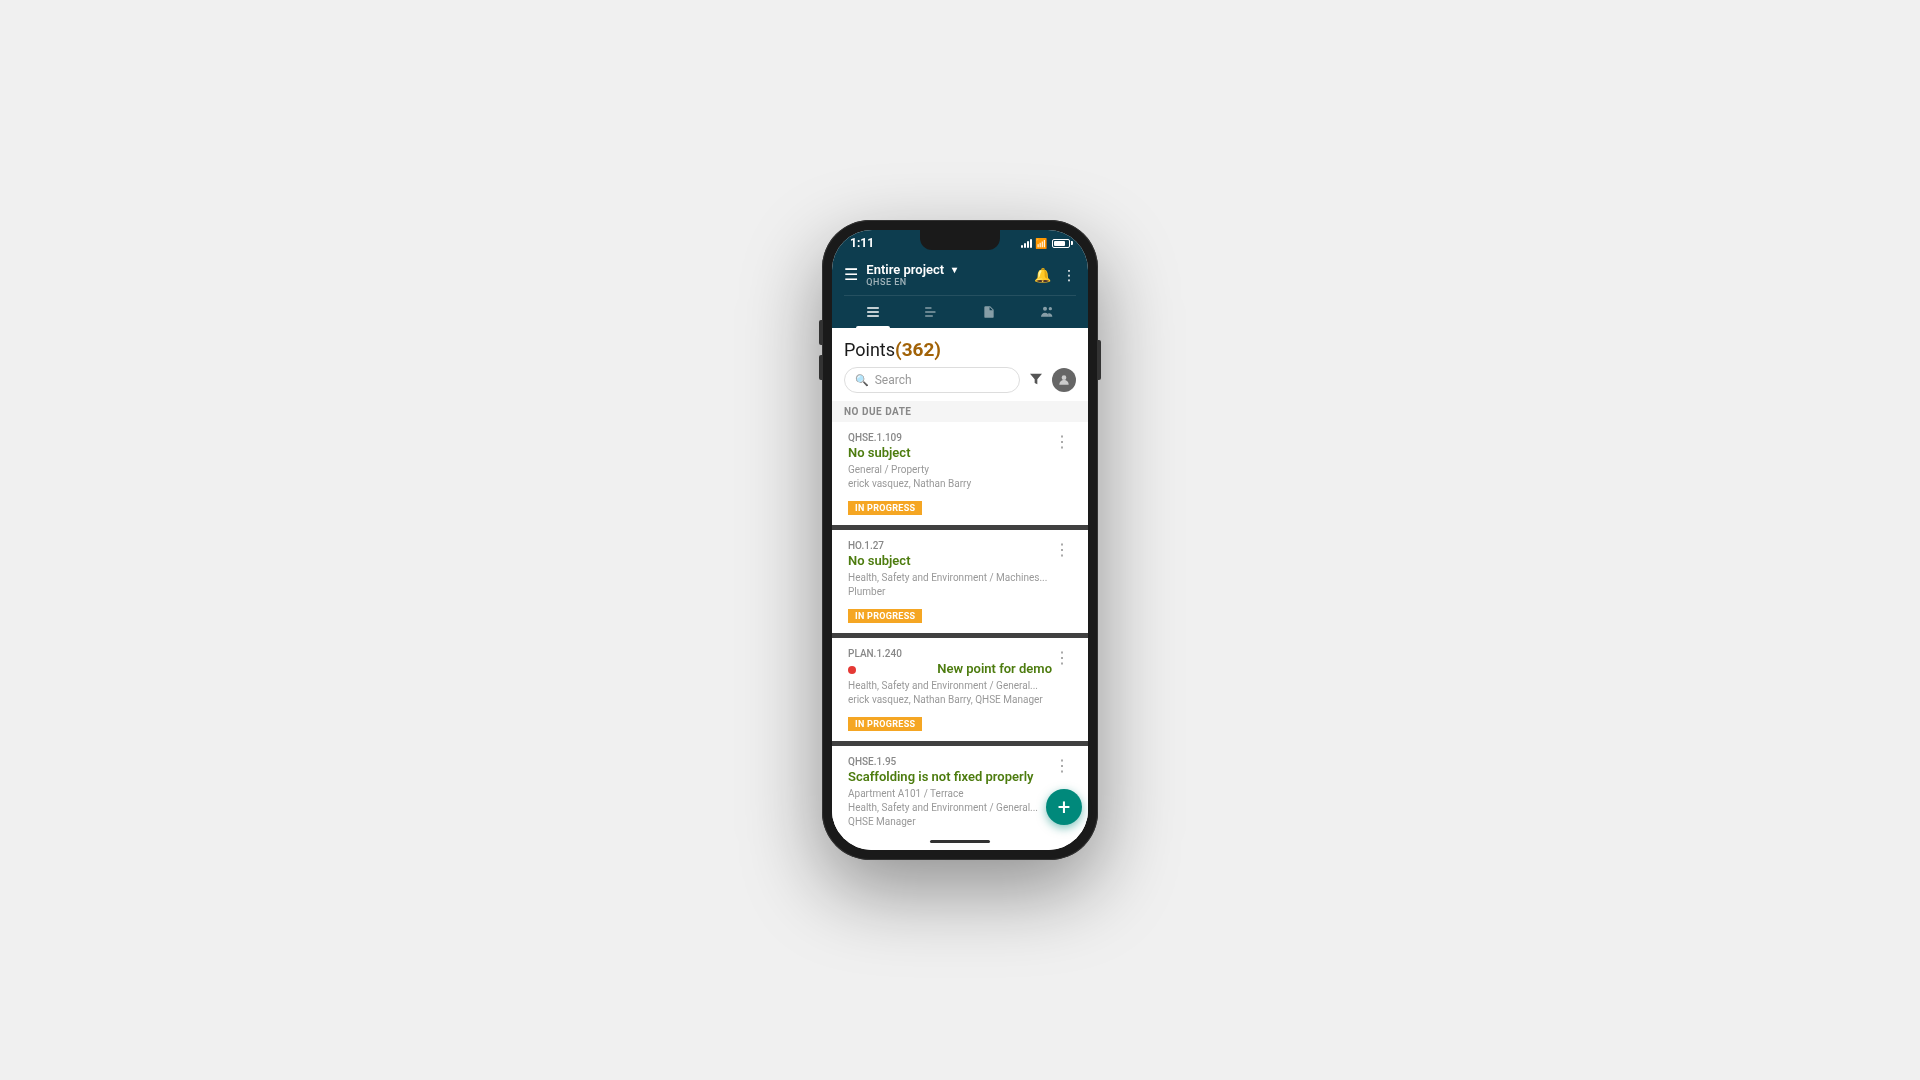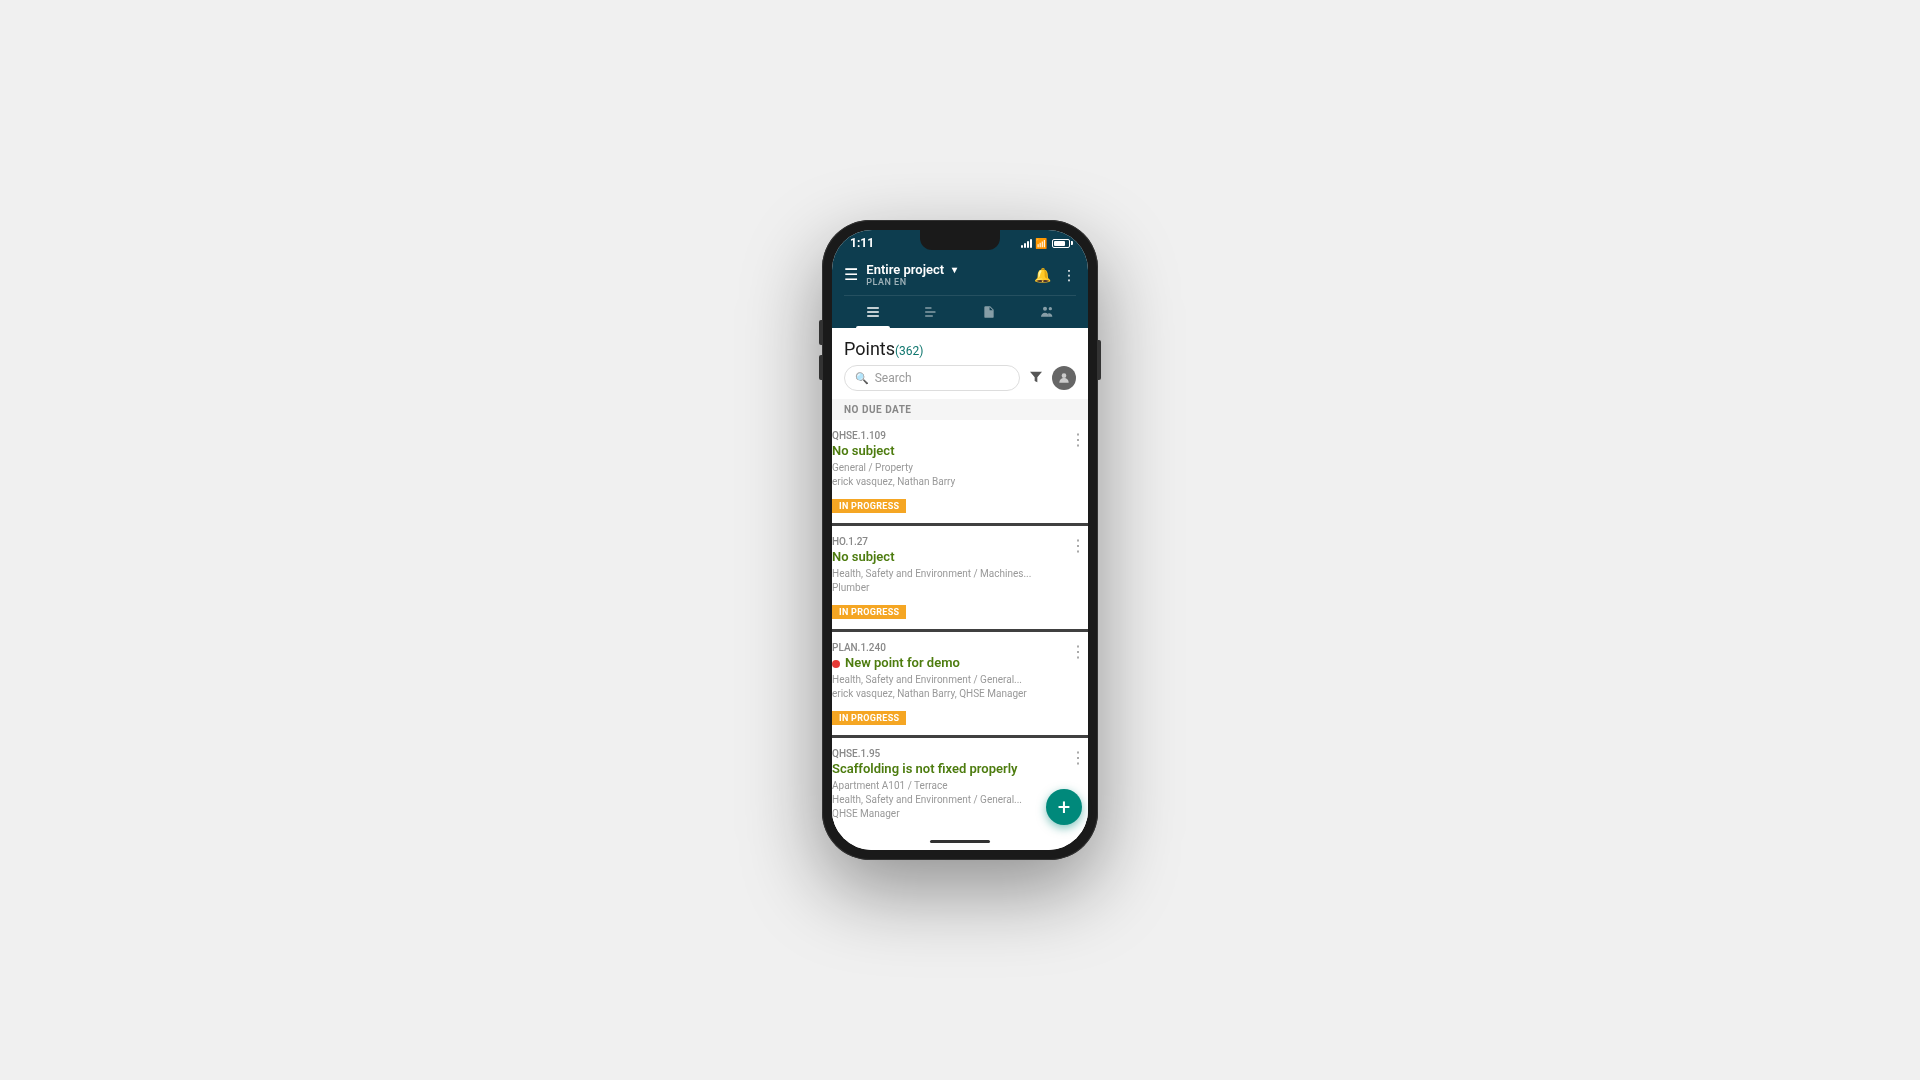--- a/index.html
+++ b/index.html
@@ -167,23 +167,23 @@
     
     .points-header {
       padding: 10px 12px 6px 12px;
     }
     .points-title {
       font-size: 18px;
       font-weight: 400;
       color: #1a1a1a;
     }
     .points-count {
-      font-size: 12px;
-      font-weight: 400;
-      color: #0f766e;
+      font-size: 19px;
+      font-weight: 700;
+      color: #a16207;
     }
 
     
     .search-container {
       padding: 0 12px 8px 12px;
       display: flex;
       align-items: center;
       gap: 8px;
     }
     .search-box {
@@ -221,39 +221,40 @@
 
     
     .points-list {
       flex: 1;
       overflow-y: auto;
       overflow-x: hidden;
     }
 
     .point-card {
       background: #fff;
-      border-bottom: 3px solid #404040;
-      padding: 10px 0;
+      border-bottom: 5px solid #404040;
+      padding: 10px 16px;
       position: relative;
     }
     .point-card-header {
       display: flex;
       justify-content: space-between;
       align-items: flex-start;
     }
     .point-id {
       font-size: 10px;
       color: #888;
       font-weight: 500;
       margin-bottom: 2px;
     }
     .point-title-row {
       display: flex;
       align-items: center;
-      gap: 5px;
+      gap: 18px;
+      justify-content: space-between;
     }
     .red-dot {
       width: 8px; height: 8px;
       background: #e53935;
       border-radius: 50%;
       flex-shrink: 0;
     }
     .point-title {
       font-size: 13px;
       font-weight: 600;
@@ -379,21 +380,21 @@
 
     <div class="app-header">
       <div class="header-top">
         <div class="header-left">
           <span class="hamburger-icon">☰</span>
           <div class="project-info">
             <div class="project-name">
               <span>Entire project</span>
               <span class="dropdown-arrow">▾</span>
             </div>
-            <div class="project-subtitle">PLAN EN</div>
+            <div class="project-subtitle">QHSE EN</div>
           </div>
         </div>
         <div class="header-right">
           <span class="header-icon">🔔</span>
           <span class="header-icon">⋮</span>
         </div>
       </div>
 
       <div class="tab-bar">
         <div class="tab-item active">

